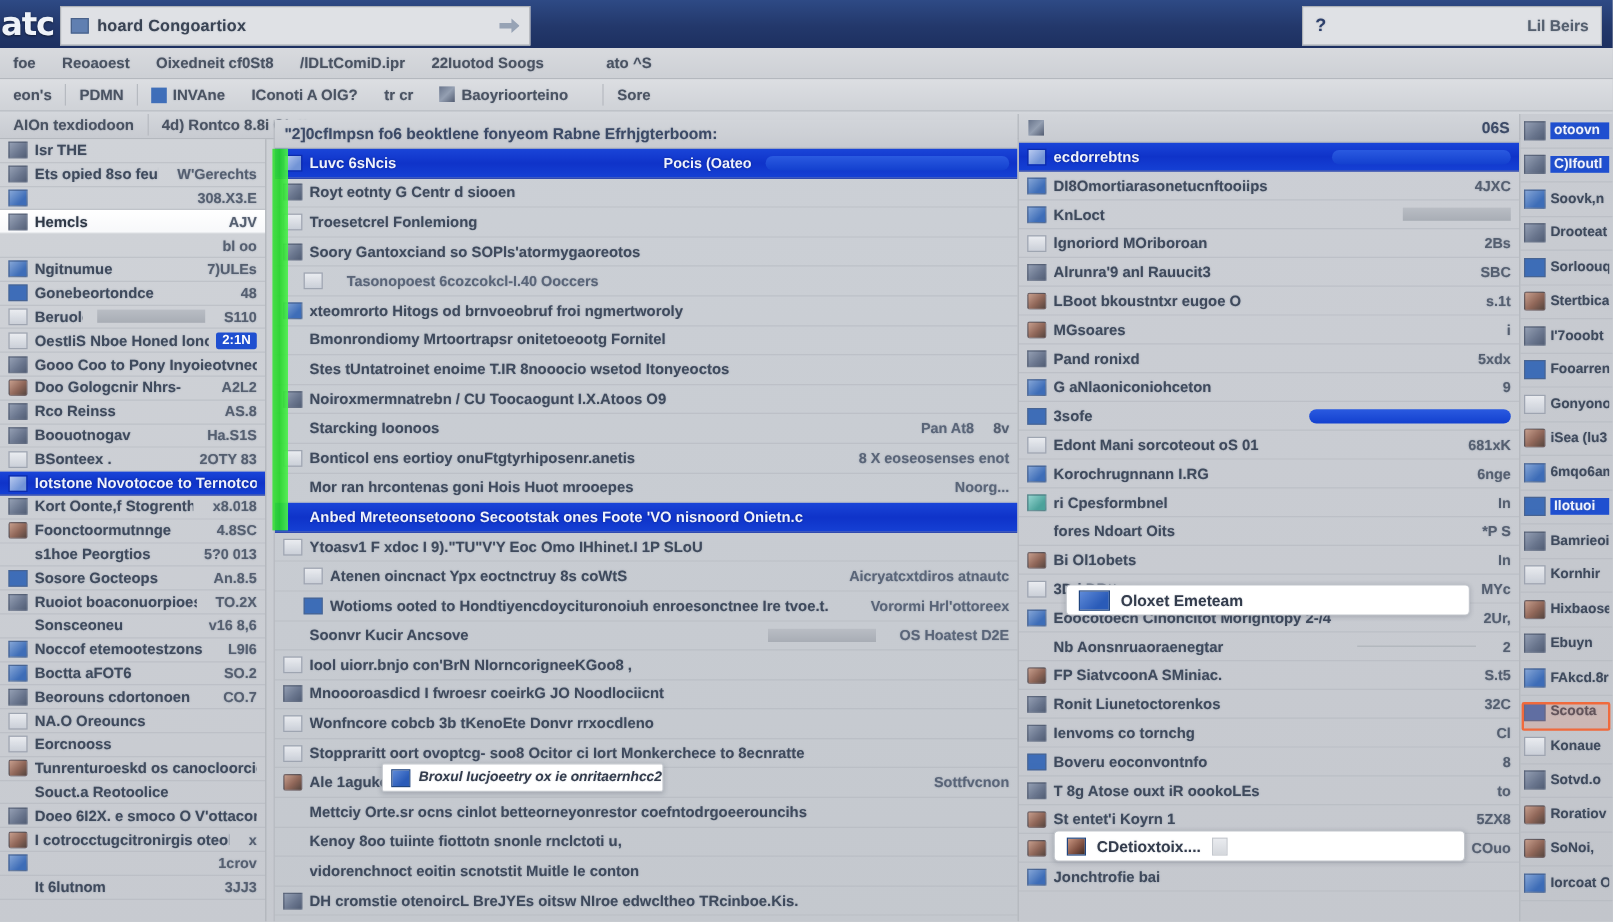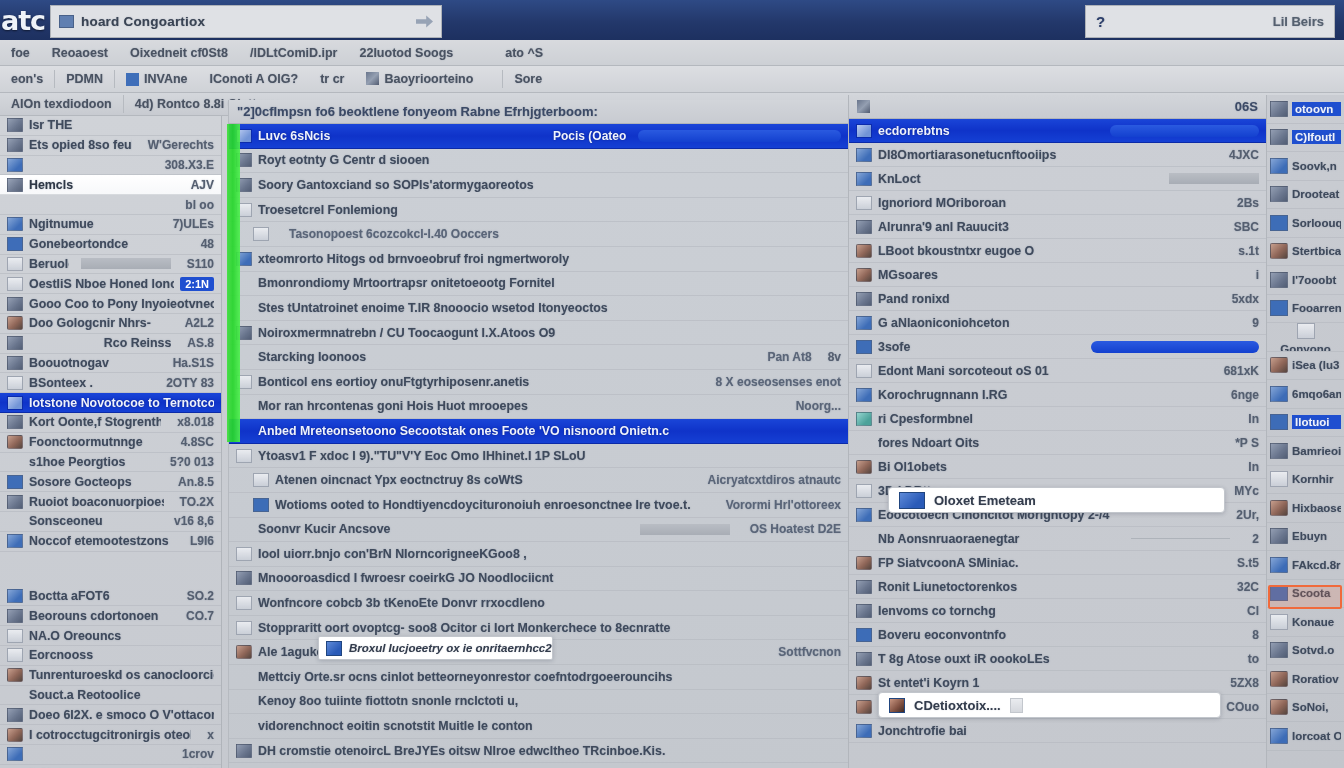--- a/index.html
+++ b/index.html
@@ -335,21 +335,21 @@
         </div>
         <div class="row" style="height: 19.8px;">
           <span class="ico "></span>
           <span class="txt">Gooo Coo to Pony Inyoieotvneoiyu\nC</span>
         </div>
         <div class="row" style="height: 19.8px;">
           <span class="ico photo"></span>
           <span class="txt">Doo Gologcnir Nhrs-</span>
           <span class="val">A2L2</span>
         </div>
-        <div class="row" style="height: 19.8px; text-align: right;">
+        <div class="row" style="height: 19.8px;">
           <span class="ico "></span>
           <span class="txt">Rco Reinss</span>
           <span class="val">AS.8</span>
         </div>
         <div class="row" style="height: 19.8px;">
           <span class="ico "></span>
           <span class="txt">Boouotnogav</span>
           <span class="val">Ha.S1S</span>
         </div>
         <div class="row" style="height: 19.8px;">
@@ -389,21 +389,21 @@
         <div class="row" style="height: 19.8px;">
           <span style="flex: 0 0 16px;"></span>
           <span class="txt">Sonsceoneu</span>
           <span class="val">v16 8,6</span>
         </div>
         <div class="row" style="height: 19.8px;">
           <span class="ico blue"></span>
           <span class="txt">Noccof etemootestzons</span>
           <span class="val">L9I6</span>
         </div>
-        <div class="row" style="height: 19.8px; margin-top: 35px;">
+        <div class="row" style="height: 19.8px;">
           <span class="ico blue"></span>
           <span class="txt">Boctta aFOT6</span>
           <span class="val">SO.2</span>
         </div>
         <div class="row" style="height: 19.8px;">
           <span class="ico "></span>
           <span class="txt">Beorouns cdortonoen</span>
           <span class="val">CO.7</span>
         </div>
         <div class="row" style="height: 19.8px;">
@@ -451,26 +451,26 @@
           <span class="ico "></span>
           <span class="txt">Luvc 6sNcis</span>
           <span class="txt2" style="margin-left: 14px;">Pocis (Oateo</span>
           <span class="bluebar"></span>
         </div>
         <div class="row" style="height: 24.6px;">
           <span class="ico "></span>
           <span class="txt">Royt eotnty G Centr d siooen</span>
         </div>
         <div class="row" style="height: 24.6px;">
+          <span class="ico doc"></span>
+          <span class="txt">Troesetcrel Fonlemiong</span>
+        </div>
+        <div class="row" style="height: 24.6px;">
           <span class="ico "></span>
           <span class="txt">Soory Gantoxciand so SOPls'atormygaoreotos</span>
-        </div>
-        <div class="row" style="height: 24.6px;">
-          <span class="ico doc"></span>
-          <span class="txt">Troesetcrel Fonlemiong</span>
         </div>
         <div class="row indent" style="height: 24.6px;">
           <span class="ico doc"></span>
           <span class="txt2" style="margin-left: 14px;">Tasonopoest 6cozcokcl-I.40 Ooccers</span>
         </div>
         <div class="row" style="height: 24.6px;">
           <span class="ico blue"></span>
           <span class="txt">xteomrorto Hitogs od brnvoeobruf froi ngmertworoly</span>
         </div>
         <div class="row" style="height: 24.6px;">
@@ -734,21 +734,21 @@
           <span class="txt" style="font-size: 11.5px;">Stertbica</span>
         </div>
         <div class="row" style="height: 28.5px; padding: 0px 3px; gap: 4px;">
           <span class="ico " style="width: 18px; height: 16px;"></span>
           <span class="txt" style="font-size: 11.5px;">I'7ooobt</span>
         </div>
         <div class="row" style="height: 28.5px; padding: 0px 3px; gap: 4px;">
           <span class="ico grid" style="width: 18px; height: 16px;"></span>
           <span class="txt" style="font-size: 11.5px;">Fooarrena</span>
         </div>
-        <div class="row" style="height: 28.5px; padding: 0px 3px; gap: 4px; flex-direction: column;">
+        <div class="row" style="height: 28.5px; padding: 0px 3px; gap: 4px;">
           <span class="ico doc" style="width: 18px; height: 16px;"></span>
           <span class="txt" style="font-size: 11.5px;">Gonyono</span>
         </div>
         <div class="row" style="height: 28.5px; padding: 0px 3px; gap: 4px;">
           <span class="ico photo" style="width: 18px; height: 16px;"></span>
           <span class="txt" style="font-size: 11.5px;">iSea (lu3</span>
         </div>
         <div class="row" style="height: 28.5px; padding: 0px 3px; gap: 4px;">
           <span class="ico blue" style="width: 18px; height: 16px;"></span>
           <span class="txt" style="font-size: 11.5px;">6mqo6a­moxsont</span>

